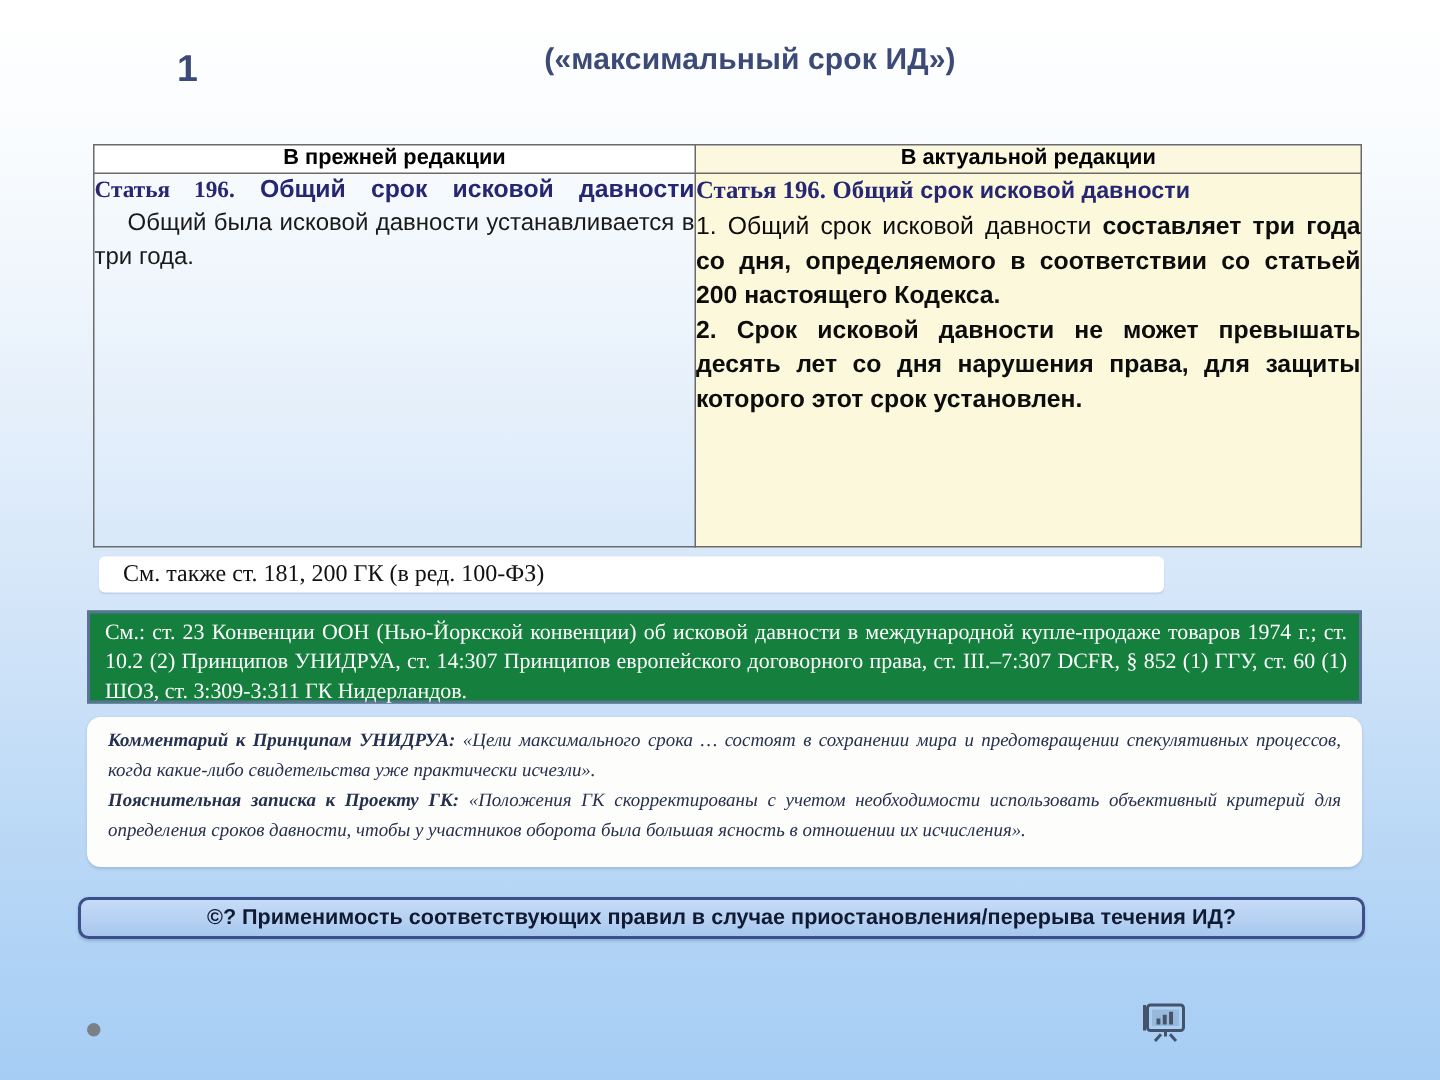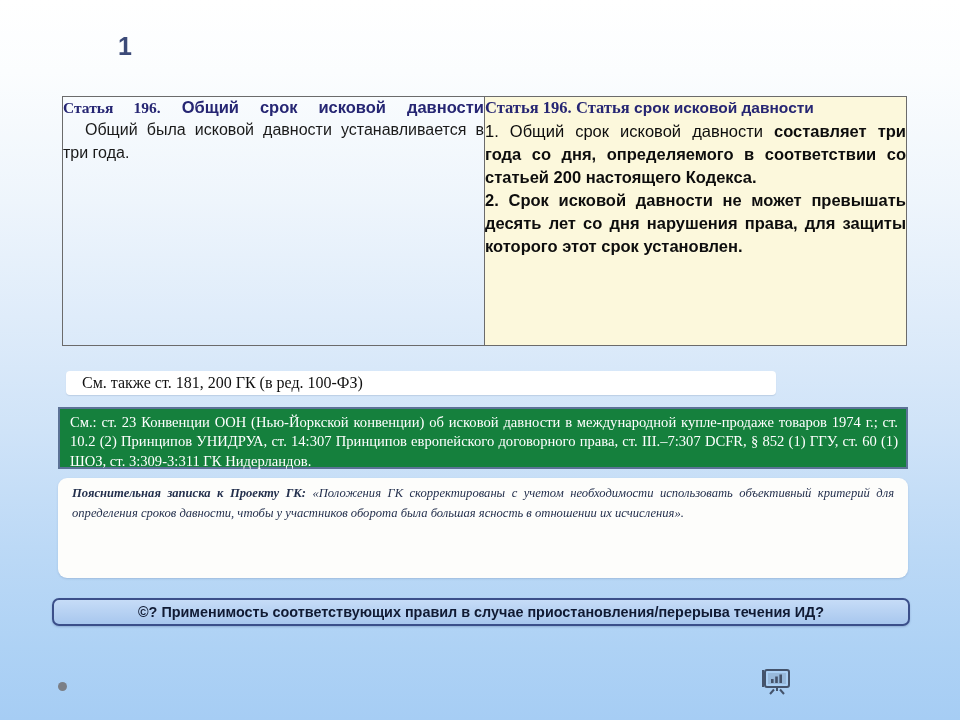--- a/index.html
+++ b/index.html
@@ -264,47 +264,53 @@
     left: 69px;
     top: 17px;
   }
   .wm-icon { display: block; }
 </style>
 </head>
 <body>
 
 <div class="title-wrap">
   <div class="slide-number">1</div>
+  <div class="title-line title-l2">(«максимальный срок ИД»)</div>
 </div>
 
 <table class="cmp-table">
   <tbody>
+      <tr>
+    <td class="th-cell th-old col-old">В прежней редакции</td>
+    <td class="th-cell th-new col-new">В актуальной редакции</td>
+  </tr>
   <tr>
     <td class="body-old">
       <div class="art-head-old"><span class="serif">Статья 196.</span> <span class="sans">Общий срок исковой давности</span></div>
       <p class="para-old">Общий была исковой давности устанавливается в три года.</p>
     </td>
     <td class="body-new">
-      <div class="art-head-new"><span class="serif">Статья 196.</span> <span class="serif">Статья</span> <span class="sans">срок исковой давности</span></div>
+      <div class="art-head-new"><span class="serif">Статья 196.</span> <span class="serif">Общий</span> <span class="sans">срок исковой давности</span></div>
       <p class="para-new"><span class="thin">1.</span> <span class="thin">Общий срок исковой давности</span> <b>составляет три года со дня, определяемого в соответствии со статьей 200 настоящего Кодекса.</b></p>
       <p class="para-new"><b>2.</b> <b>Срок исковой давности не может превышать десять лет со дня нарушения права, для защиты которого этот срок установлен.</b></p>
     </td>
   </tr>
 </tbody>
   </table>
 
 <div class="see-also">
   <span>См. также ст. 181, 200 ГК (в ред. 100-ФЗ)</span>
 </div>
 
 <div class="dark-box">
   <span>См.: ст. 23 Конвенции ООН (Нью-Йоркской конвенции) об исковой давности в международной купле-продаже товаров 1974 г.; ст. 10.2 (2) Принципов УНИДРУА, ст. 14:307 Принципов европейского договорного права, ст. III.–7:307 DCFR, § 852 (1) ГГУ, ст. 60 (1) ШОЗ, ст. 3:309-3:311 ГК Нидерландов.</span>
 </div>
 
 <div class="comment-card">
+  <p><b>Комментарий к Принципам УНИДРУА:</b><span> «Цели максимального срока … состоят в сохранении мира и предотвращении спекулятивных процессов, когда какие-либо свидетельства уже практически исчезли».</span></p>
   <p><b>Пояснительная записка к Проекту ГК:</b><span> «Положения ГК скорректированы с учетом необходимости использовать объективный критерий для определения сроков давности, чтобы у участников оборота была большая ясность в отношении их исчисления».</span></p>
 </div>
 
 <div class="q-bar">
   <span>©? Применимость соответствующих правил в случае приостановления/перерыва течения ИД?</span>
 </div>
 
 <div class="footer-dot"></div>
 
 <div class="watermark">

